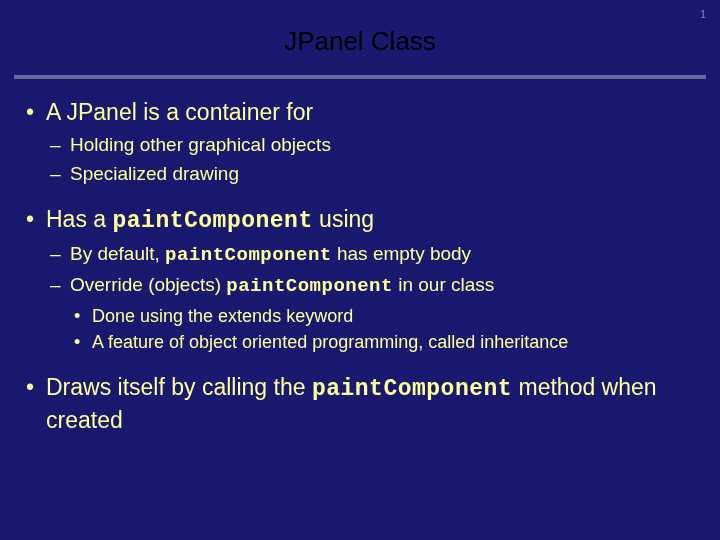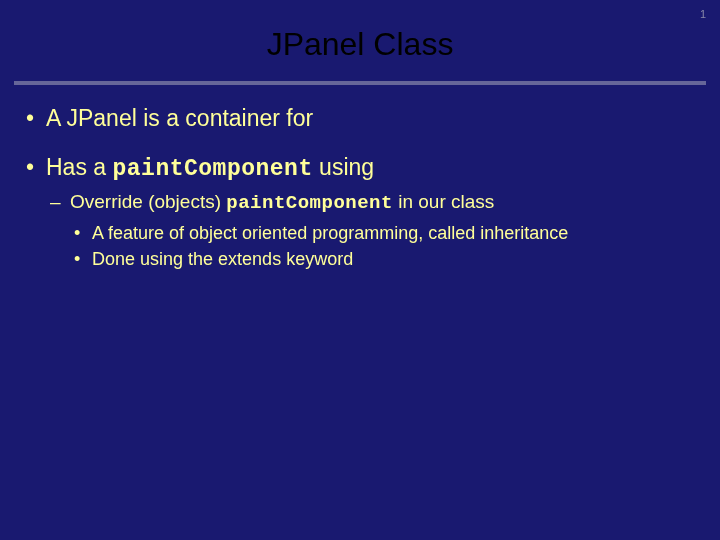--- a/index.html
+++ b/index.html
@@ -12,21 +12,21 @@
   }
   .page-number {
     position: absolute;
     top: 8px;
     right: 14px;
     color: #8888aa;
     font-size: 11px;
   }
   .title {
     color: #000;
-    font-size: 32px;
+    font-size: 26px;
     text-align: center;
     padding-top: 26px;
     padding-bottom: 18px;
     font-weight: normal;
   }
   .rule {
     height: 4px;
     background: #666699;
     margin: 0 14px 18px 14px;
   }
@@ -92,30 +92,40 @@
 <div class="page-number">1</div>
 
 <h1 class="title">JPanel Class</h1>
 <div class="rule"></div>
 
 <div class="content">
   <ul class="lvl1">
 
     <li>
       <span>A JPanel is a container for</span>
+      <ul class="lvl2">
+        <li>Holding other graphical objects</li>
+        <li>Specialized drawing</li>
+      </ul>
     </li>
 
     <li>
       <span>Has a </span><span class="code">paintComponent</span><span> using</span>
       <ul class="lvl2">
         <li>
+          <span>By default, </span><span class="code">paintComponent</span><span> has empty body</span>
+        </li>
+        <li>
           <span>Override (objects) </span><span class="code">paintComponent</span><span> in our class</span>
           <ul class="lvl3">
+            <li>Done using the extends keyword</li>
             <li>A feature of object oriented programming, called inheritance</li>
-            <li>Done using the extends keyword</li>
           </ul>
         </li>
       </ul>
     </li>
 
+    <li>
+      <span>Draws itself by calling the </span><span class="code">paintComponent</span><span> method when created</span>
+    </li>
 
   </ul>
 </div>
 
 </body></html>

